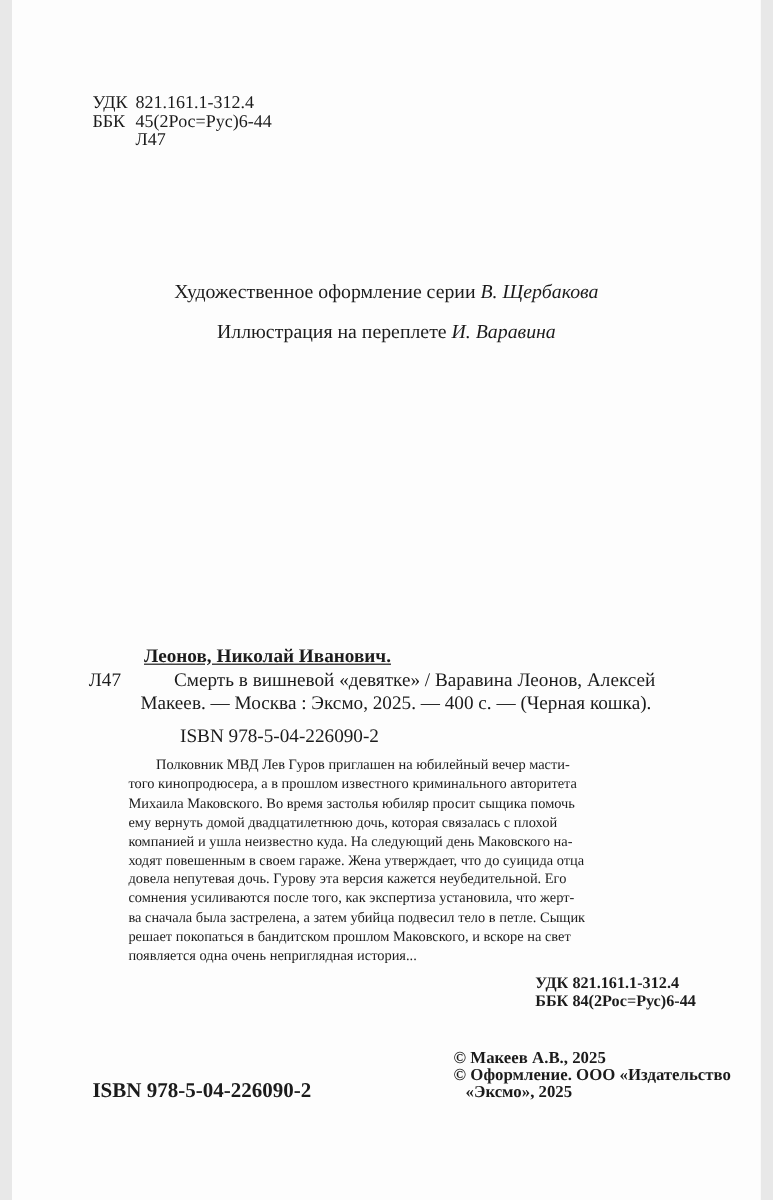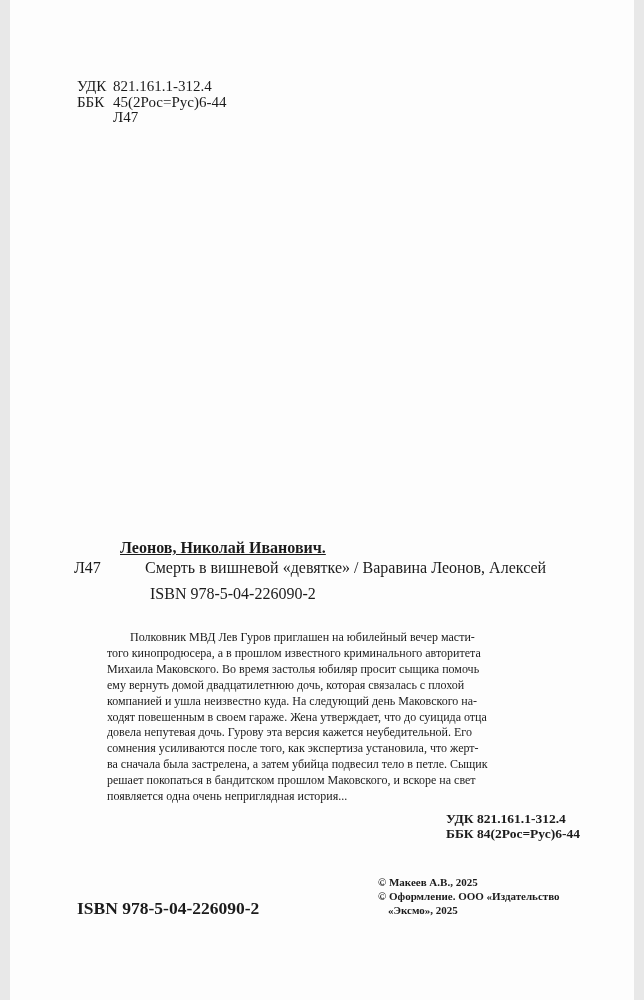--- a/index.html
+++ b/index.html
@@ -75,21 +75,21 @@
     font-size: 13.5px;
     line-height: 15px;
   }
 
   
   .copyright {
     position: absolute;
     left: 368px;
     top: 876px;
     font-weight: bold;
-    font-size: 11px;
+    font-size: 14px;
     line-height: 13.8px;
   }
   .copyright .cont { padding-left: 10px; }
 
   
   .footer-isbn {
     position: absolute;
     left: 67px;
     top: 898px;
     font-weight: bold;
@@ -106,25 +106,34 @@
       <span class="lbl">УДК</span><span>821.161.1-312.4</span>
     </div>
     <div>
       <span class="lbl">ББК</span><span>45(2Рос=Рус)6-44</span>
     </div>
     <div>
       <span class="lbl"></span><span>Л47</span>
     </div>
   </div>
 
+  <div class="credits">
+    <div>
+      <span>Художественное оформление серии </span><span class="it">В. Щербакова</span>
+    </div>
+    <div class="credit-line2">
+      <span>Иллюстрация на переплете </span><span class="it">И. Варавина</span>
+    </div>
+  </div>
 
   <div class="catalog">
     <div class="cc-sign">Л47</div>
     <div class="cc-heading">Леонов, Николай Иванович.</div>
     <div class="cc-l1">Смерть в вишневой «девятке» / Варавина Леонов, Алексей</div>
+    <div class="cc-l2">Макеев. — Москва : Эксмо, 2025. — 400 с. — (Черная кошка).</div>
     <div class="cc-isbn">ISBN 978-5-04-226090-2</div>
   </div>
 
   <div class="annotation">Полковник МВД Лев Гуров приглашен на юбилейный вечер масти-
 того кинопродюсера, а в прошлом известного криминального авторитета
 Михаила Маковского. Во время застолья юбиляр просит сыщика помочь
 ему вернуть домой двадцатилетнюю дочь, которая связалась с плохой
 компанией и ушла неизвестно куда. На следующий день Маковского на-
 ходят повешенным в своем гараже. Жена утверждает, что до суицида отца
 довела непутевая дочь. Гурову эта версия кажется неубедительной. Его

